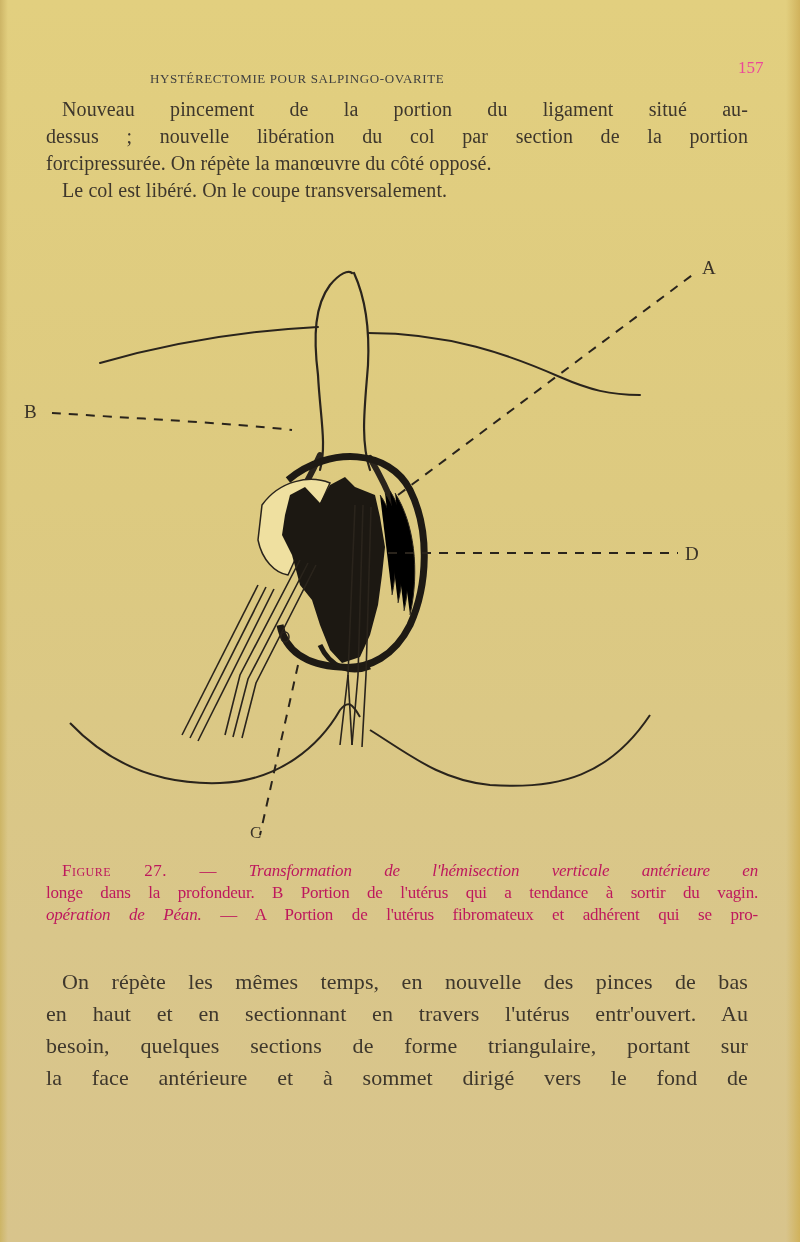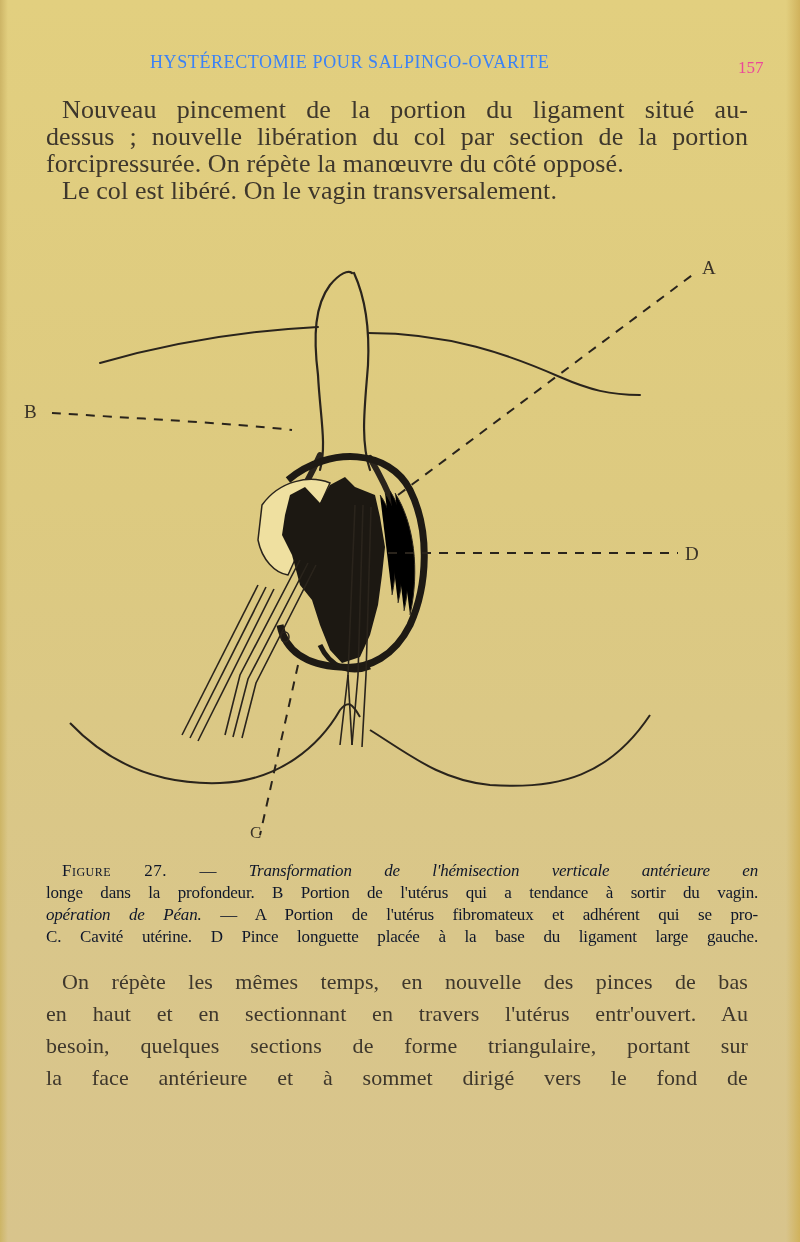--- a/index.html
+++ b/index.html
@@ -18,40 +18,40 @@
   .page-edge-left {
     position: absolute; left: 0; top: 0; width: 8px; height: 1242px;
     background: linear-gradient(90deg, #cdb566 0%, rgba(205,181,102,0) 100%);
   }
   .page-edge-right {
     position: absolute; right: 0; top: 0; width: 14px; height: 1242px;
     background: linear-gradient(270deg, #d0b25c 0%, rgba(208,178,92,0) 100%);
   }
   .running-head {
     position: absolute;
-    top: 52px;
+    top: 71px;
     left: 150px;
     width: 480px;
-    font-size: 18px;
+    font-size: 13px;
     letter-spacing: 0.6px;
-    color: #3b82f6;
+    color: #404040;
     white-space: nowrap;
   }
   .page-number {
     position: absolute;
     top: 58px;
     left: 738px;
     font-size: 17px;
     color: #ec4899;
   }
   .body-text {
     position: absolute;
     left: 46px;
     width: 702px;
-    font-size: 26px;
+    font-size: 20px;
     line-height: 27px;
     color: #3e372c;
     text-align: justify;
     text-align-last: justify;
     letter-spacing: 0.1px;
   }
   .body-text .line {
     display: block;
     white-space: nowrap;
     text-align-last: justify;
@@ -73,21 +73,21 @@
     font-size: 19px;
     color: #3a3328;
   }
   .caption {
     position: absolute;
     left: 46px;
     top: 860px;
     width: 712px;
     font-size: 17px;
     line-height: 22px;
-    color: #0f172a;
+    color: #be185d;
     font-family: "Liberation Sans Narrow", "Liberation Serif", serif;
   }
   .caption .line {
     display: block;
     white-space: nowrap;
     text-align: justify;
     text-align-last: justify;
     letter-spacing: -0.2px;
   }
   .caption .line.last { text-align-last: justify; }
@@ -100,21 +100,21 @@
 <div class="page-edge-left"></div>
 <div class="page-edge-right"></div>
 
 <div class="running-head">HYSTÉRECTOMIE POUR SALPINGO-OVARITE</div>
 <div class="page-number">157</div>
 
 <div class="body-text" id="para1">
   <span class="line indent">Nouveau pincement de la portion du ligament situé au-</span>
   <span class="line">dessus ; nouvelle libération du col par section de la portion</span>
   <span class="line last">forcipressurée. On répète la manœuvre du côté opposé.</span>
-  <span class="line last indent">Le col est libéré. On le vagin transversalement.</span>
+  <span class="line last indent">Le col est libéré. On le coupe transversalement.</span>
 </div>
 
 <div class="figure">
   <svg viewBox="0 0 740 590" xmlns="http://www.w3.org/2000/svg">
     <g fill="none" stroke="#2a241c" stroke-linecap="round">
 
       <path d="M288,120 C283,80 285,50 300,30 C310,18 318,15 322,18" stroke-width="2.2"></path>
       <path d="M324,18 C334,40 340,70 338,110 C335,150 330,185 340,215" stroke-width="2.2"></path>
       <path d="M288,120 C290,160 297,190 290,215" stroke-width="2.2"></path>
 
@@ -183,21 +183,20 @@
 </div>
 
 <div class="caption">
   <span class="line" style="padding-left:16px;">
     <span class="fig-num">Figure 27.</span><span> — </span><em>Transformation de l'hémisection verticale antérieure en</em>
   </span>
   <span class="line">longe dans la profondeur. B Portion de l'utérus qui a tendance à sortir du vagin.</span>
   <span class="line">
     <em>opération de Péan.</em><span> — A Portion de l'utérus fibromateux et adhérent qui se pro-</span>
   </span>
-  <span class="line last">C. Cavité utérine. D Pince longuette placée à la base du ligament large gauche.</span>
 </div>
 
 <div class="body-text" id="para2">
   <span class="line indent">On répète les mêmes temps, en nouvelle des pinces de bas</span>
   <span class="line">en haut et en sectionnant en travers l'utérus entr'ouvert. Au</span>
   <span class="line">besoin, quelques sections de forme triangulaire, portant sur</span>
   <span class="line">la face antérieure et à sommet dirigé vers le fond de</span>
 </div>
 
 </body></html>

